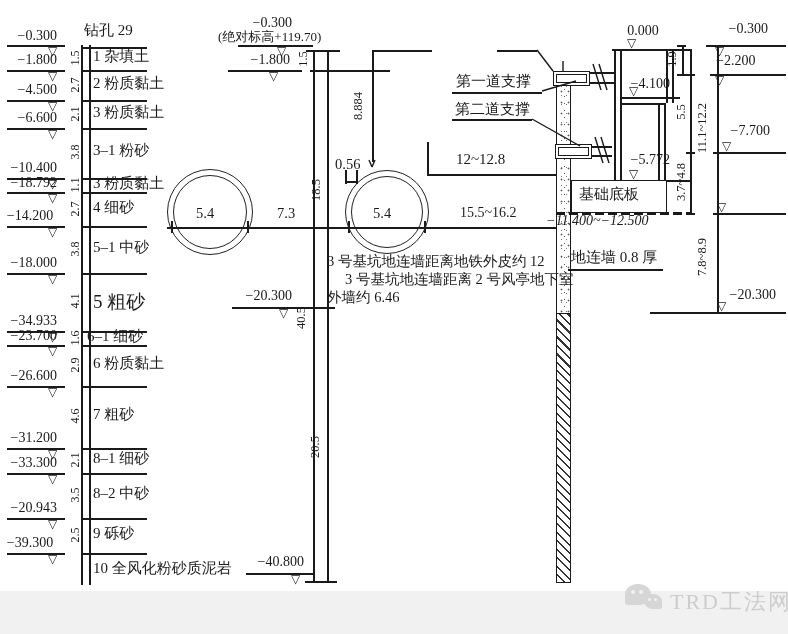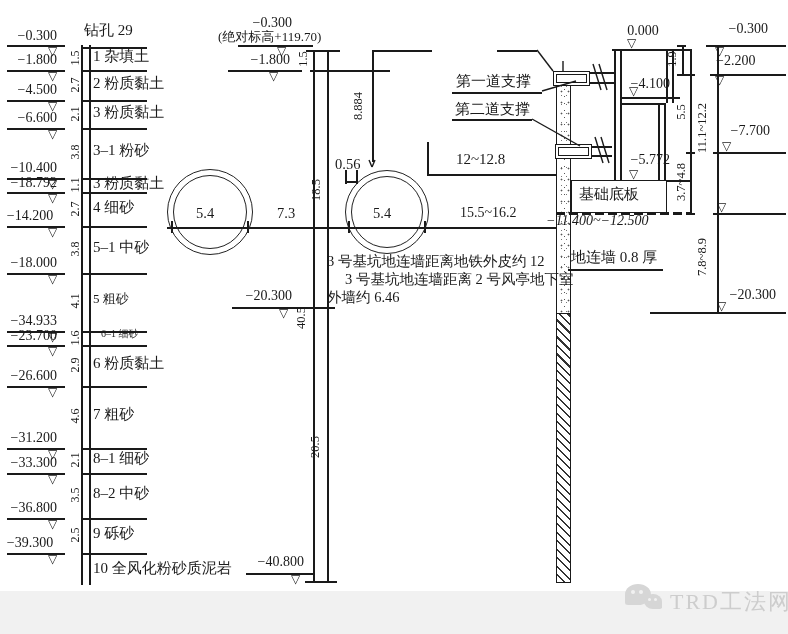--- a/index.html
+++ b/index.html
@@ -150,21 +150,21 @@
       <div class="tri" style="left: 48px; top: 346px;">▽</div>
       <div class="txt" style="left: 3px; top: 369px; width: 54px; text-align: right;">−26.600</div>
       <div class="hl" style="left: 7px; top: 386px; width: 58px;"></div>
       <div class="tri" style="left: 48px; top: 387px;">▽</div>
       <div class="txt" style="left: 3px; top: 431px; width: 54px; text-align: right;">−31.200</div>
       <div class="hl" style="left: 7px; top: 448px; width: 58px;"></div>
       <div class="tri" style="left: 48px; top: 449px;">▽</div>
       <div class="txt" style="left: 3px; top: 456px; width: 54px; text-align: right;">−33.300</div>
       <div class="hl" style="left: 7px; top: 473px; width: 58px;"></div>
       <div class="tri" style="left: 48px; top: 474px;">▽</div>
-      <div class="txt" style="left: 3px; top: 501px; width: 54px; text-align: right;">−36.800</div>
+      <div class="txt" style="left: 3px; top: 501px; width: 54px; text-align: right;">−20.943</div>
       <div class="hl" style="left: 7px; top: 518px; width: 58px;"></div>
       <div class="tri" style="left: 48px; top: 519px;">▽</div>
       <div class="txt" style="left: 3px; top: 536px; width: 54px; text-align: center;">−39.300</div>
       <div class="hl" style="left: 7px; top: 553px; width: 58px;"></div>
       <div class="tri" style="left: 48px; top: 554px;">▽</div>
       <div class="txt" style="left: 240px; top: 16px; width: 52px; text-align: right;">−0.300</div>
       <div class="hl" style="left: 238px; top: 45px; width: 75px;"></div>
       <div class="tri" style="left: 277px; top: 46px;">▽</div>
       <div class="txt" style="left: 240px; top: 53px; width: 50px; text-align: right;">−1.800</div>
       <div class="hl" style="left: 228px; top: 70px; width: 74px;"></div>
@@ -224,23 +224,23 @@
       <div class="txt" style="left: 93px; top: 105px; font-size: 15px;">3 粉质黏土</div>
       <div class="txt rot" style="left: 75px; top: 114px; font-size: 12px;">2.1</div>
       <div class="txt" style="left: 93px; top: 143px; font-size: 15px;">3–1 粉砂</div>
       <div class="txt rot" style="left: 75px; top: 152px; font-size: 12px;">3.8</div>
       <div class="txt" style="left: 93px; top: 176px; font-size: 15px;">3 粉质黏土</div>
       <div class="txt rot" style="left: 75px; top: 185px; font-size: 12px;">1.1</div>
       <div class="txt" style="left: 93px; top: 200px; font-size: 15px;">4 细砂</div>
       <div class="txt rot" style="left: 75px; top: 209px; font-size: 12px;">2.7</div>
       <div class="txt" style="left: 93px; top: 240px; font-size: 15px;">5–1 中砂</div>
       <div class="txt rot" style="left: 75px; top: 249px; font-size: 12px;">3.8</div>
-      <div class="txt" style="left: 93px; top: 292px; font-size: 13px;">5 粗砂</div>
+      <div class="txt" style="left: 93px; top: 292px; font-size: 19px;">5 粗砂</div>
       <div class="txt rot" style="left: 75px; top: 301px; font-size: 12px;">4.1</div>
-      <div class="txt" style="left: 101px; top: 329px; font-size: 10px;">6–1 细砂</div>
+      <div class="txt" style="left: 87px; top: 329px; font-size: 15px;">6–1 细砂</div>
       <div class="txt rot" style="left: 75px; top: 338px; font-size: 12px;">1.6</div>
       <div class="txt" style="left: 93px; top: 356px; font-size: 15px;">6 粉质黏土</div>
       <div class="txt rot" style="left: 75px; top: 365px; font-size: 12px;">2.9</div>
       <div class="txt" style="left: 93px; top: 407px; font-size: 15px;">7 粗砂</div>
       <div class="txt rot" style="left: 75px; top: 416px; font-size: 12px;">4.6</div>
       <div class="txt" style="left: 93px; top: 451px; font-size: 15px;">8–1 细砂</div>
       <div class="txt rot" style="left: 75px; top: 460px; font-size: 12px;">2.1</div>
       <div class="txt" style="left: 93px; top: 486px; font-size: 15px;">8–2 中砂</div>
       <div class="txt rot" style="left: 75px; top: 495px; font-size: 12px;">3.5</div>
       <div class="txt" style="left: 93px; top: 526px; font-size: 15px;">9 砾砂</div>

